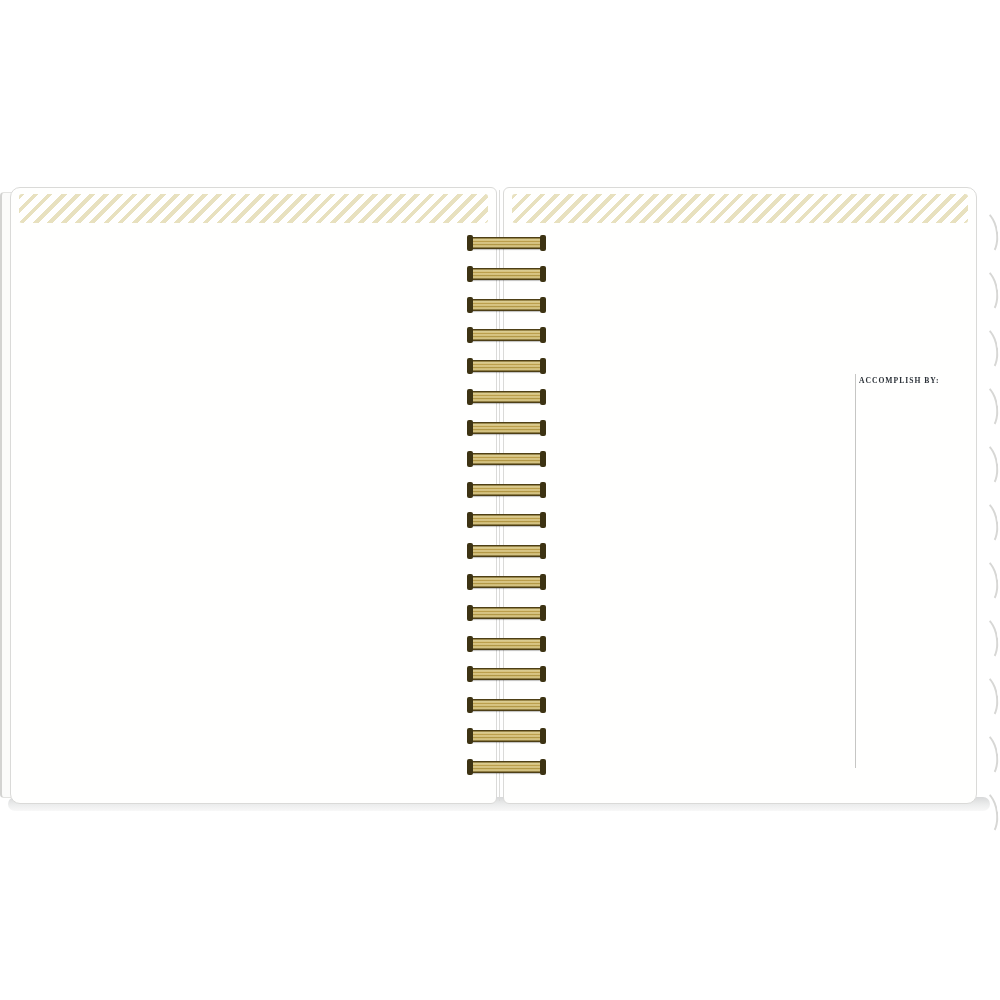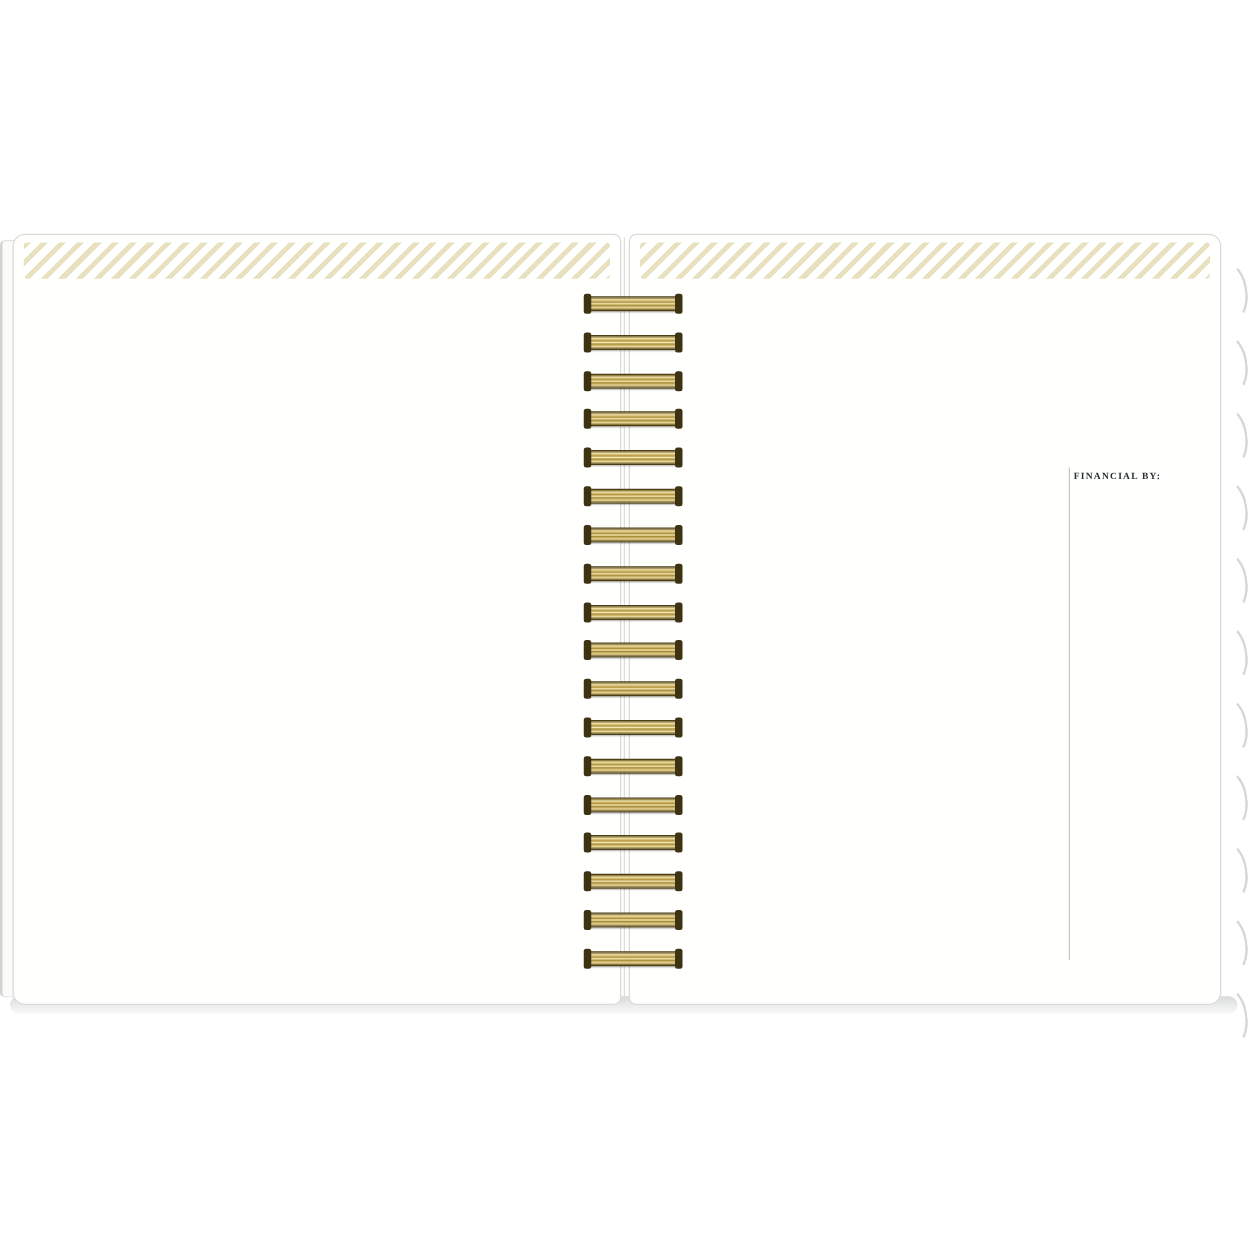--- a/index.html
+++ b/index.html
@@ -151,21 +151,21 @@
       <div class="coil" style="top: 760.94px;"></div>
     </div>
 
   <div class="page page-right">
     <div class="stripe-band"></div>
   </div>
   <div class="chapter-num num-2">2</div>
   <div class="page-heading heading-right">SET YOUR GOALS</div>
   <div class="intro intro-right">Looking at your big picture list, ask yourself this question: what do I have the time, money, energy, knowledge, and network to start working on right now? That's the question that tells you which of those big ideas are the most realistic to move forward on in this moment. Think about each of the life areas listed below, and how you can improve that area. Finally, pick a date to have your goal achieved by. If one goal feels too big, break it down into lots of little goals and space your milestone dates out to help you create progress and momentum toward achieving your goal.</div>
 
-  <div class="accomplish-label">FINANCIAL BY:</div>
+  <div class="accomplish-label">ACCOMPLISH BY:</div>
   <div class="col-divider"></div>
   <div id="goal-sections">
       <div class="section-label" style="top: 376px;">PERSONAL GOALS</div>
       <div class="ruled-line sec-line" style="top: 390px;"></div>
       <div class="ruled-line sec-line" style="top: 410px;"></div>
       <div class="ruled-line sec-line" style="top: 430px;"></div>
       <div class="ruled-line sec-line" style="top: 449.5px;"></div>
       <div class="section-label" style="top: 455.5px;">FAMILY, FRIENDS, &amp; RELATIONSHIP GOALS</div>
       <div class="ruled-line sec-line" style="top: 469.5px;"></div>
       <div class="ruled-line sec-line" style="top: 489.5px;"></div>

